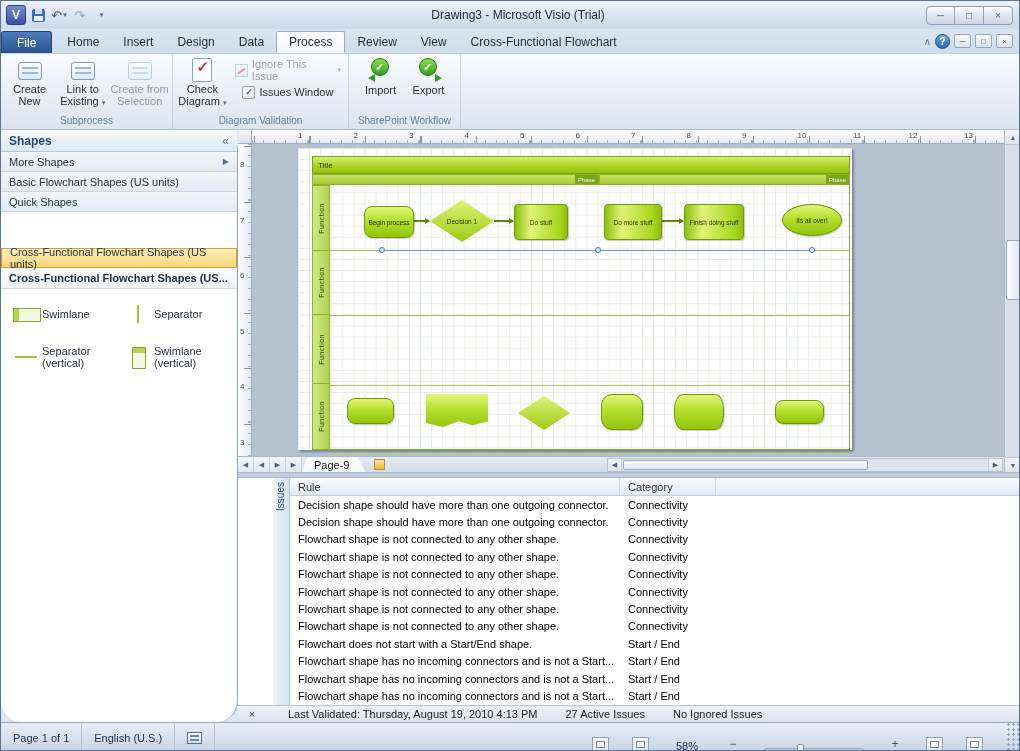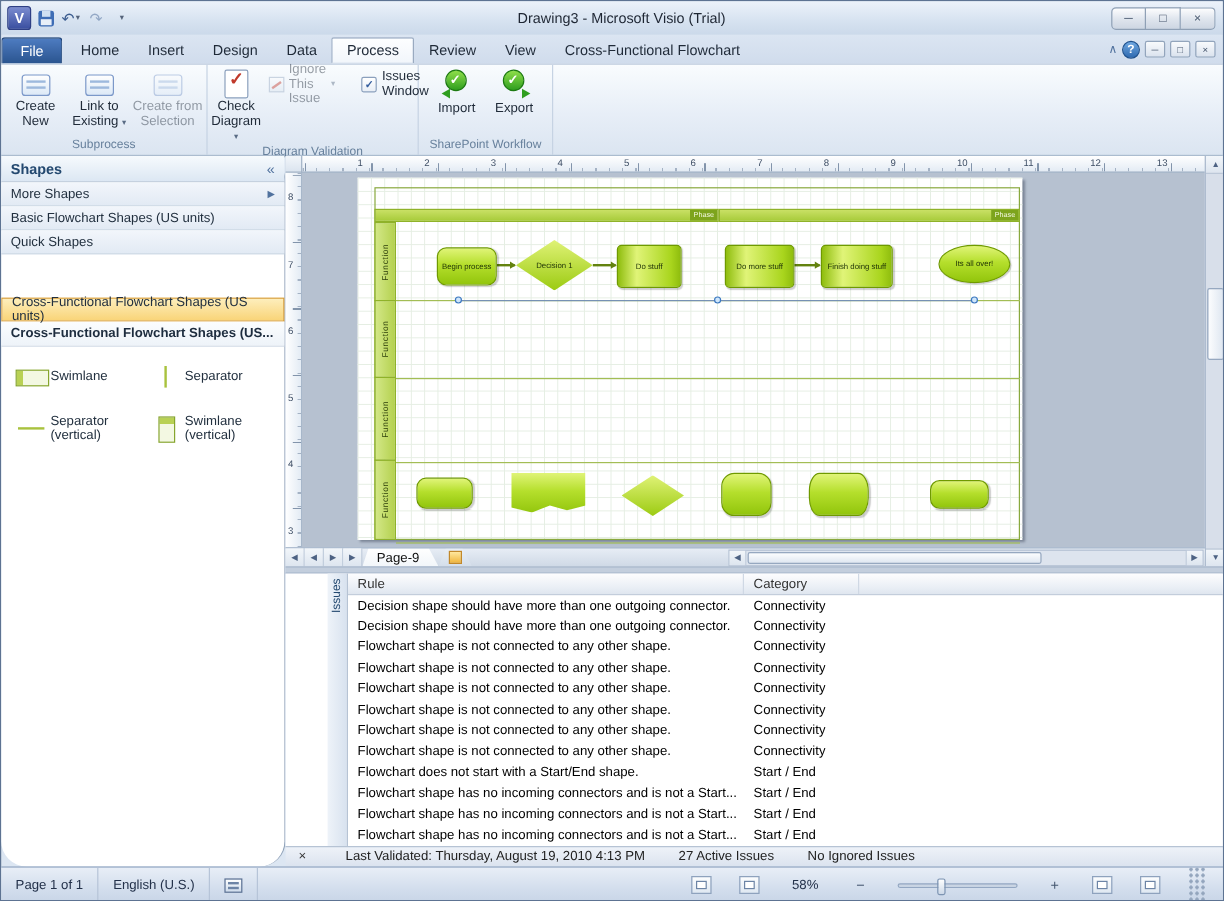--- a/index.html
+++ b/index.html
@@ -38,21 +38,21 @@
 .ribbon{position:absolute;top:52px;left:0;width:100%;height:77px;background:linear-gradient(#f9fcfe,#e7eef7 55%,#dbe5f1);border-top:1px solid #c6d3e2;border-bottom:1px solid #abbccf;display:flex;}
 .rgroup{position:relative;height:100%;border-right:1px solid #c6d3e3;display:flex;flex-direction:column;}
 .rg-content{flex:1;display:flex;align-items:flex-start;padding:2px 3px 0 3px;gap:2px;}
 .rg-label{height:14px;text-align:center;font-size:10px;color:#67809c;line-height:12px;}
 .bigbtn{width:54px;display:flex;flex-direction:column;align-items:center;padding-top:2px;font-size:11px;color:#1f2a38;text-align:center;line-height:12px;border-radius:3px;}
 .dd{font-size:7px;color:#5a6c85;}
 .icon-subproc{width:24px;height:18px;margin:4px 0 3px;background:linear-gradient(#fefefe,#dce9f7);border:1px solid #7b98c9;border-radius:3px;position:relative;}
 .icon-subproc::after{content:'';position:absolute;left:3px;top:4px;right:3px;height:2px;background:#9db9dd;box-shadow:0 5px 0 #9db9dd;}
 .icon-checkdiag{width:20px;height:24px;margin-bottom:1px;background:#fff;border:1px solid #8ba0bd;border-radius:2px;position:relative;}
 .icon-checkdiag::after{content:'✓';position:absolute;left:3px;top:2px;color:#c0392b;font-weight:bold;font-size:15px;}
-.vcol{display:flex;flex-direction:row;gap:14px;padding-top:4px;}
+.vcol{display:flex;flex-direction:column;gap:2px;padding-top:4px;align-items:center;}
 .smallrow{display:flex;align-items:center;gap:4px;height:20px;font-size:11px;color:#1f2a38;padding:0 4px;}
 .icon-ignore{width:13px;height:13px;position:relative;background:linear-gradient(#fdfdfe,#dde6f0);border:1px solid #97a9c2;flex:0 0 13px;}
 .icon-ignore::after{content:'';position:absolute;left:1px;top:5px;width:9px;height:2px;background:#c23b2e;transform:rotate(-35deg);}
 .checkbox{width:13px;height:13px;border:1px solid #8ba0bd;background:linear-gradient(#fff,#e8eef6);display:flex;align-items:center;justify-content:center;font-size:9px;color:#355e9e;font-weight:bold;border-radius:2px;flex:0 0 13px;}
 .icon-green{width:26px;height:24px;position:relative;margin-bottom:2px;}
 .icon-green .circ{position:absolute;left:3px;top:0;width:18px;height:18px;border-radius:50%;background:linear-gradient(#8ede4a,#2f9e1f);border:1px solid #1d7a12;color:#fff;font-size:11px;font-weight:bold;display:flex;align-items:center;justify-content:center;}
 .icon-green .tri-l{position:absolute;left:0;bottom:0;width:0;height:0;border-top:4px solid transparent;border-bottom:4px solid transparent;border-right:7px solid #2f9e1f;}
 .icon-green .tri-r{position:absolute;right:0;bottom:0;width:0;height:0;border-top:4px solid transparent;border-bottom:4px solid transparent;border-left:7px solid #2f9e1f;}
 
 
@@ -150,21 +150,21 @@
 .issues-vscroll{width:17px;background:#e3e9f2;border-left:1px solid #c3cddb;position:relative;flex:0 0 17px;}
 .iv-thumb{position:absolute;left:1px;right:1px;top:17px;height:140px;background:linear-gradient(90deg,#fcfdfe,#dfe7f1);border:1px solid #96a8c0;border-radius:2px;}
 .issuestatus{position:absolute;left:237px;top:704px;width:783px;height:17px;background:linear-gradient(#eef2f8,#dbe3ef);border-top:1px solid #b6c3d4;display:flex;align-items:center;font-size:11px;color:#222;gap:28px;padding-left:6px;}
 .is-close{font-size:11px;color:#333;width:16px;text-align:center;}
 
 
 .statusbar{position:absolute;left:0;top:721px;width:1020px;height:30px;background:linear-gradient(#e8eef7,#d3deed 60%,#c8d5e7);border-top:1px solid #93a7c2;display:flex;align-items:center;font-size:11px;color:#23314a;}
 .sb-seg{height:100%;display:flex;align-items:center;padding:0 12px;border-right:1px solid #b6c4d8;}
 .icon-macro{width:15px;height:12px;border:1px solid #5b7193;background:linear-gradient(#fdfefe,#cfdcec);position:relative;}
 .icon-macro::after{content:'';position:absolute;left:2px;top:2px;width:9px;height:2px;background:#6c84a6;box-shadow:0 4px 0 #6c84a6;}
-.sb-right{margin-left:auto;display:flex;align-items:center;gap:23px;padding-right:16px;height:100%;}
+.sb-right{margin-left:auto;display:flex;align-items:flex-end;gap:23px;padding-right:0;height:100%;}
 .viewbtn{width:17px;height:15px;border:1px solid #8ea2bd;background:linear-gradient(#fcfdfe,#dfe8f2);position:relative;}
 .viewbtn::after{content:'';position:absolute;inset:3px;border:1px solid #6c84a6;background:#fff;}
 .sb-zoomval{padding:0 4px;}
 .zoombtn{width:16px;height:16px;display:flex;align-items:center;justify-content:center;font-size:12px;color:#44566f;}
 .zoom-slider{width:100px;height:4px;background:linear-gradient(#b9c6d8,#dfe7f1);border:1px solid #93a7c2;border-radius:2px;position:relative;}
 .zoom-thumb{position:absolute;left:32px;top:-5px;width:7px;height:14px;background:linear-gradient(#fdfefe,#cdd9e8);border:1px solid #7d94b2;border-radius:2px;}
 .resize-grip{width:15px;height:100%;background-image:radial-gradient(circle at 2.5px 2.5px,#93a5bd 1.3px,transparent 1.4px);background-size:5px 5px;background-position:bottom right;}
 </style>
 </head>
 <body>
@@ -345,20 +345,23 @@
         <div class="vnum" style="top: 71.5px;">7</div>
         <div class="vnum" style="top: 127px;">6</div>
         <div class="vnum" style="top: 182.5px;">5</div>
         <div class="vnum" style="top: 238px;">4</div>
         <div class="vnum" style="top: 293.5px;">3</div>
       </div>
 
     <div class="viewport">
       <div class="dpage">
         <div class="fc-frame"></div>
+        <div class="fc-title">
+            <span>Title</span>
+          </div>
         <div class="fc-phase p1">
             <span class="chip">Phase</span>
           </div>
         <div class="fc-phase p2">
             <span class="chip">Phase</span>
           </div>
         <div class="lane-col">
             <div class="lane-header" style="height: 66px;">
               <div class="lane-label">Function</div>
             </div>

